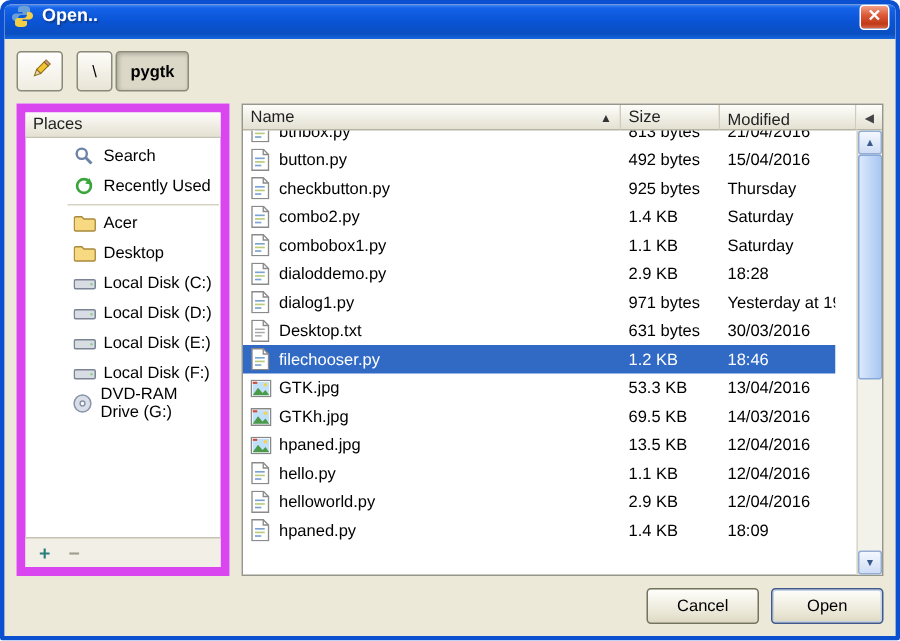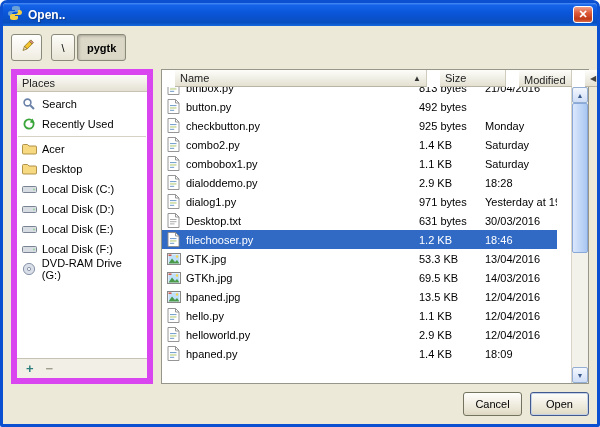--- a/index.html
+++ b/index.html
@@ -2,21 +2,21 @@
 <html><head>
 <meta charset="utf-8">
 <style>
   * { box-sizing: border-box; margin: 0; padding: 0; font-family: "Liberation Sans", sans-serif; }
   html, body { width: 600px; height: 427px; }
   body { background: #fff; overflow: hidden; }
 
   .window { width: 600px; height: 427px; display: flex; flex-direction: column;
     border: 3px solid #0a50d0; border-radius: 7px 7px 2px 2px; overflow: hidden; background: #ece9d8; }
 
-  .titlebar { flex: 0 0 23px; display: flex; align-items: center; gap: 5px; padding: 0 4px;
+  .titlebar { flex: 0 0 23px; display: flex; gap: 5px; padding: 0 4px;
     background: linear-gradient(180deg, #4a8cf5 0%, #1463e8 10%, #0a55d8 45%, #0a4fc0 85%, #1668e0 100%); }
   .title-text { color: #fff; font-weight: bold; font-size: 12px; text-shadow: 1px 1px 1px #103c8a; flex: 1; }
   .close-btn { width: 20px; height: 17px; border: 1px solid #fff; border-radius: 3px; cursor: pointer;
     background: linear-gradient(180deg, #f0a088 0%, #dd5a38 40%, #c03a18 80%, #d86a48 100%);
     color: #fff; font-size: 11px; font-weight: bold; display: flex; align-items: center; justify-content: center; line-height: 1; }
 
   .body { flex: 1; display: flex; flex-direction: column; gap: 8px; padding: 8px; background: #ece9d8; min-height: 0; }
 
   .toolbar { display: flex; align-items: center; gap: 9px; flex: 0 0 27px; }
   .tool-btn { width: 31px; height: 27px; border: 1px solid #898a7a; border-radius: 3px;
@@ -24,35 +24,35 @@
   .path-group { display: flex; gap: 2px; }
   .path-btn { height: 27px; min-width: 24px; padding: 0 9px; border: 1px solid #898a7a; border-radius: 3px;
     background: linear-gradient(#fdfcf8, #e8e5d6); font-size: 11px; cursor: pointer; }
   .path-btn.active { font-weight: bold; background: #dcd8c8; box-shadow: inset 1px 1px 3px rgba(0,0,0,0.25); }
 
   .main { flex: 1; display: flex; gap: 8px; min-height: 0; }
 
   .places-panel { flex: 0 0 142px; display: flex; flex-direction: column; border: 6px solid #d946ef; background: #fff; }
   .panel-header { flex: 0 0 17px; background: linear-gradient(#fcfbf8, #e4e1d2); border-bottom: 1px solid #c6c3b4;
     font-size: 11px; color: #222; display: flex; align-items: center; padding: 0 5px; }
-  .places-list { flex: 1; padding-top: 2px; overflow: hidden; }
+  .places-list { flex: 1; padding-top: 2px; overflow: hidden; margin-left: 27px; }
   .place-row { height: 20px; display: flex; align-items: center; gap: 5px; padding: 0 4px; font-size: 11px; color: #000; cursor: default; }
   .p-icon { width: 16px; display: flex; justify-content: center; }
   .p-sep { border-top: 1px solid #d6d3c4; margin: 2px 1px; }
   .places-actions { flex: 0 0 20px; border-top: 1px solid #c6c3b4; background: #f2f0e6;
     display: flex; align-items: center; gap: 12px; padding: 0 9px; }
   .pa-btn { font-size: 13px; font-weight: bold; line-height: 1; background: none; border: none; cursor: pointer; }
   .pa-add { color: #2e7d7d; }
   .pa-remove { color: #a09e8e; }
 
   .files-panel { flex: 1; position: relative; border: 1px solid #97968a; background: #fff;
     display: flex; flex-direction: column; min-width: 0; }
   .files-header { flex: 0 0 17px; display: flex; }
   .h-cell { background: linear-gradient(#fdfdfa, #e4e1d2); border-right: 1px solid #cfccbd; border-bottom: 1px solid #b8b5a4;
-    font-size: 11px; color: #222; display: flex; align-items: center; padding: 0 5px; cursor: pointer; margin-left: 13px; }
+    font-size: 11px; color: #222; display: flex; align-items: center; padding: 0 5px; cursor: pointer; }
   .h-name { flex: 0 0 252px; justify-content: space-between; }
   .h-size { flex: 0 0 66px; }
   .h-mod { flex: 1; align-items: flex-end; }
   .h-arrow { flex: 0 0 17px; justify-content: center; border-right: none; font-size: 8px; color: #444; padding: 0; }
   .sort-icon { font-size: 8px; color: #333; }
 
   .files-viewport { flex: 1; overflow: hidden; margin-right: 31px; position: relative; }
   .files-rows { margin-top: -9px; }
   .file-row { height: 19px; display: flex; align-items: center; font-size: 11px; color: #000; cursor: default; }
   .file-row.selected { background: #316ac5; color: #fff; }
@@ -63,21 +63,21 @@
 
   .scrollbar { position: absolute; top: 17px; right: 0; bottom: 0; width: 17px; background: #f2f1ea;
     border-left: 1px solid #d8d5c8; display: flex; flex-direction: column; }
   .scroll-btn { flex: 0 0 16px; background: linear-gradient(#f4f8fe, #cfddf6); border: 1px solid #93aed2; border-radius: 2px;
     color: #3a5a8c; font-size: 7px; display: flex; align-items: center; justify-content: center; cursor: pointer; }
   .scroll-track { flex: 1; position: relative; }
   .scroll-thumb { position: absolute; left: 0; right: 0; top: 0; height: 57%;
     background: linear-gradient(90deg, #dbe8fc, #a9c7f2); border: 1px solid #88a8da; border-radius: 2px; cursor: grab; }
 
   .footer { flex: 0 0 24px; display: flex; justify-content: flex-end; gap: 8px; }
-  .btn { width: 59px; height: 24px; border: 1px solid #74735f; border-radius: 3px;
+  .btn { width: 75px; height: 24px; border: 1px solid #74735f; border-radius: 3px;
     background: linear-gradient(#fefefb, #e9e5d4 75%, #ddd8c2); font-size: 11px; color: #000; cursor: pointer; text-align: center; }
   .btn-open { border-color: #41598c; box-shadow: inset 0 0 0 1px #c4d2e8; }
 </style>
 </head>
 <body>
 
 <div class="window">
 
   <div class="titlebar">
     <span class="title-icon">
@@ -247,36 +247,37 @@
                       <path d="M1 0.5 h7.5 L12 4 v10.5 H1 Z" fill="#fff" stroke="#8a8a8a" stroke-width="0.9"></path>
                       <path d="M8.5 0.5 V4 H12" fill="none" stroke="#8a8a8a" stroke-width="0.9"></path>
                       <rect x="3" y="6" width="6.5" height="1.1" fill="#7ba3d0"></rect>
                       <rect x="3" y="8.4" width="6.5" height="1.1" fill="#b8cc7a"></rect>
                       <rect x="3" y="10.8" width="4.2" height="1.1" fill="#7ba3d0"></rect>
                     </svg>
                   </span>
                   <span class="fname">button.py</span>
                 </span>
                 <span class="c-size">492 bytes</span>
+                <span class="c-mod">15/04/2016</span>
               </div>
               <div class="file-row">
                 <span class="c-name">
                   <span class="f-icon">
                     <svg width="13" height="15" viewBox="0 0 13 15">
                       <path d="M1 0.5 h7.5 L12 4 v10.5 H1 Z" fill="#fff" stroke="#8a8a8a" stroke-width="0.9"></path>
                       <path d="M8.5 0.5 V4 H12" fill="none" stroke="#8a8a8a" stroke-width="0.9"></path>
                       <rect x="3" y="6" width="6.5" height="1.1" fill="#7ba3d0"></rect>
                       <rect x="3" y="8.4" width="6.5" height="1.1" fill="#b8cc7a"></rect>
                       <rect x="3" y="10.8" width="4.2" height="1.1" fill="#7ba3d0"></rect>
                     </svg>
                   </span>
                   <span class="fname">checkbutton.py</span>
                 </span>
                 <span class="c-size">925 bytes</span>
-                <span class="c-mod">Monday</span>
+                <span class="c-mod">Thursday</span>
               </div>
               <div class="file-row">
                 <span class="c-name">
                   <span class="f-icon">
                     <svg width="13" height="15" viewBox="0 0 13 15">
                       <path d="M1 0.5 h7.5 L12 4 v10.5 H1 Z" fill="#fff" stroke="#8a8a8a" stroke-width="0.9"></path>
                       <path d="M8.5 0.5 V4 H12" fill="none" stroke="#8a8a8a" stroke-width="0.9"></path>
                       <rect x="3" y="6" width="6.5" height="1.1" fill="#7ba3d0"></rect>
                       <rect x="3" y="8.4" width="6.5" height="1.1" fill="#b8cc7a"></rect>
                       <rect x="3" y="10.8" width="4.2" height="1.1" fill="#7ba3d0"></rect>

